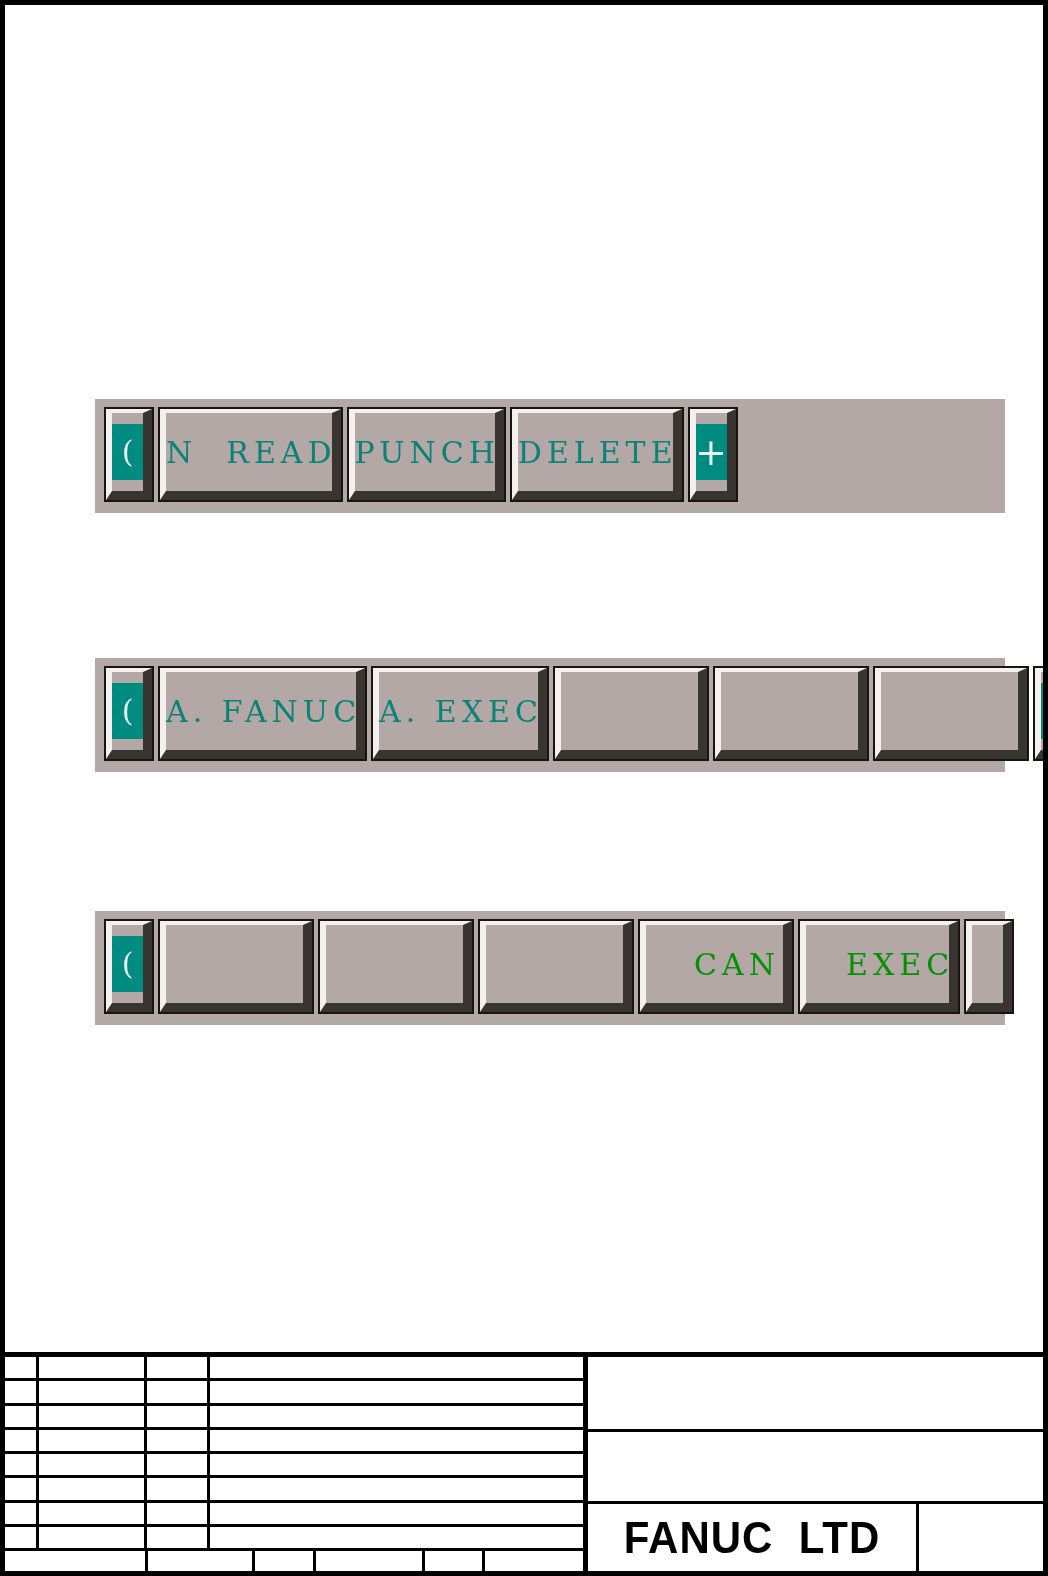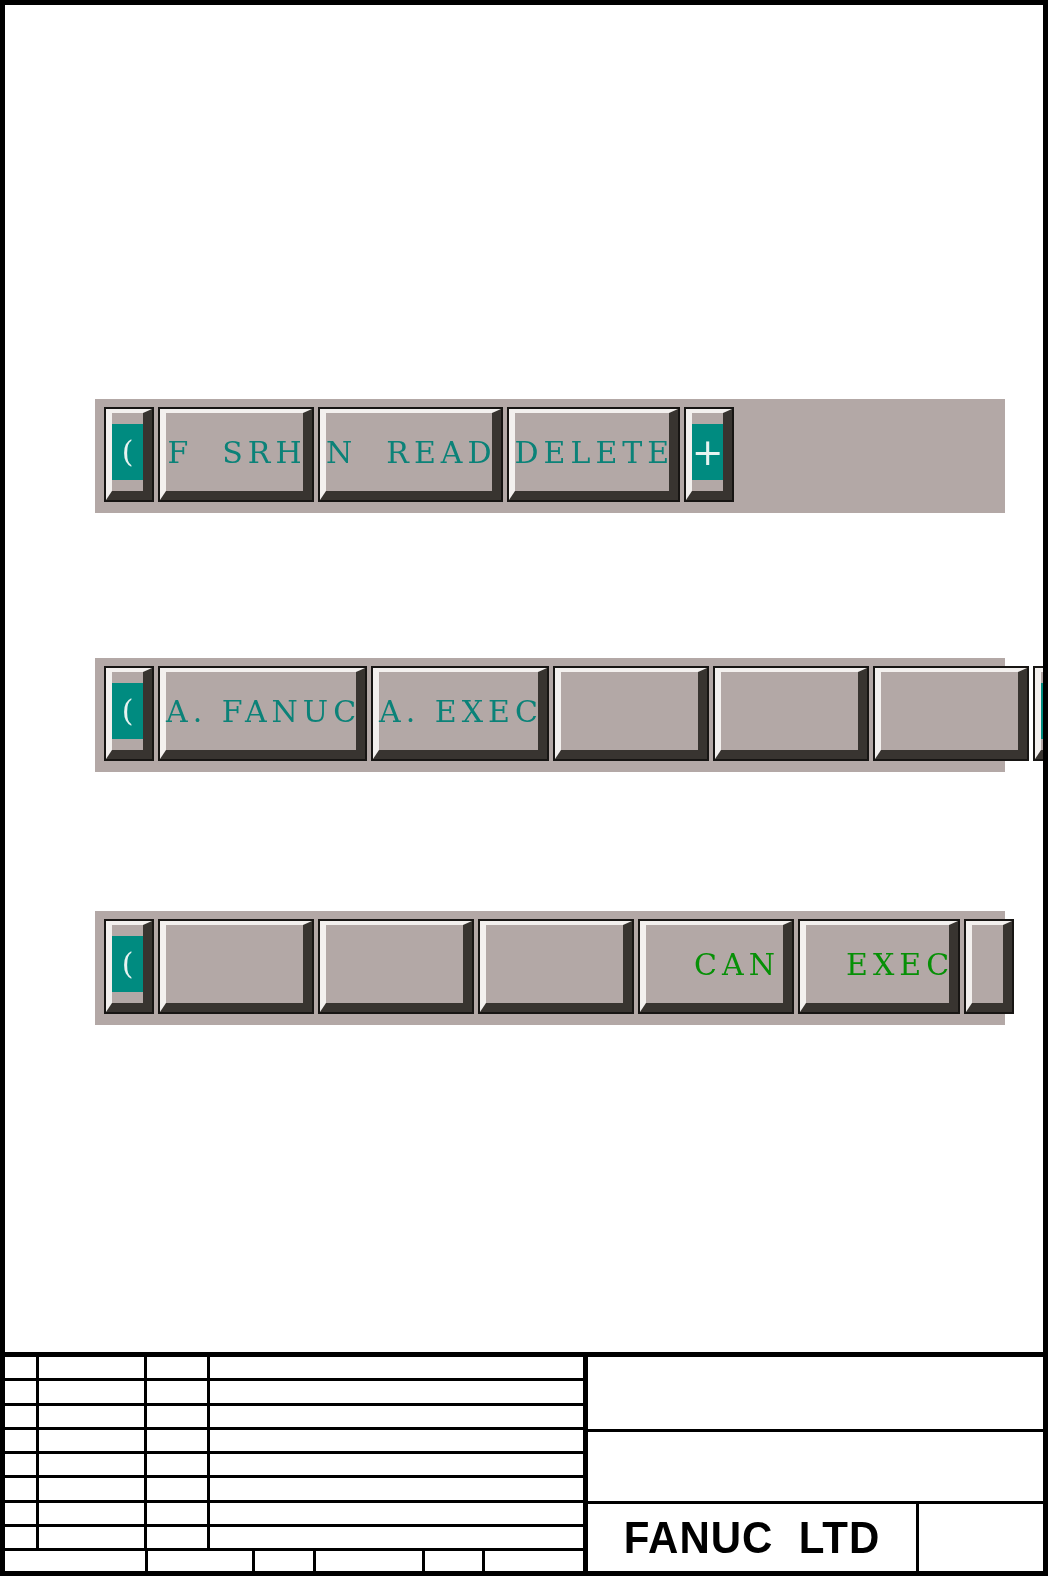--- a/index.html
+++ b/index.html
@@ -148,24 +148,24 @@
 </head>
 <body>
 
 <div class="page">
 
   <div class="softkey-bar bar1">
     <button class="sk-btn sk-nav">
       <span class="sk-glyph">(</span>
     </button>
     <button class="sk-btn sk-key">
-      <span class="sk-label">F  SRH</span>
-    </button>
-    <button class="sk-btn sk-key">
       <span class="sk-label">N  READ</span>
+    </button>
+    <button class="sk-btn sk-key">
+      <span class="sk-label">PUNCH</span>
     </button>
     <button class="sk-btn sk-key">
       <span class="sk-label">DELETE</span>
     </button>
     <button class="sk-btn sk-nav">
       <span class="sk-glyph plus-style">+</span>
     </button>
   </div>
 
   <div class="softkey-bar bar2">

